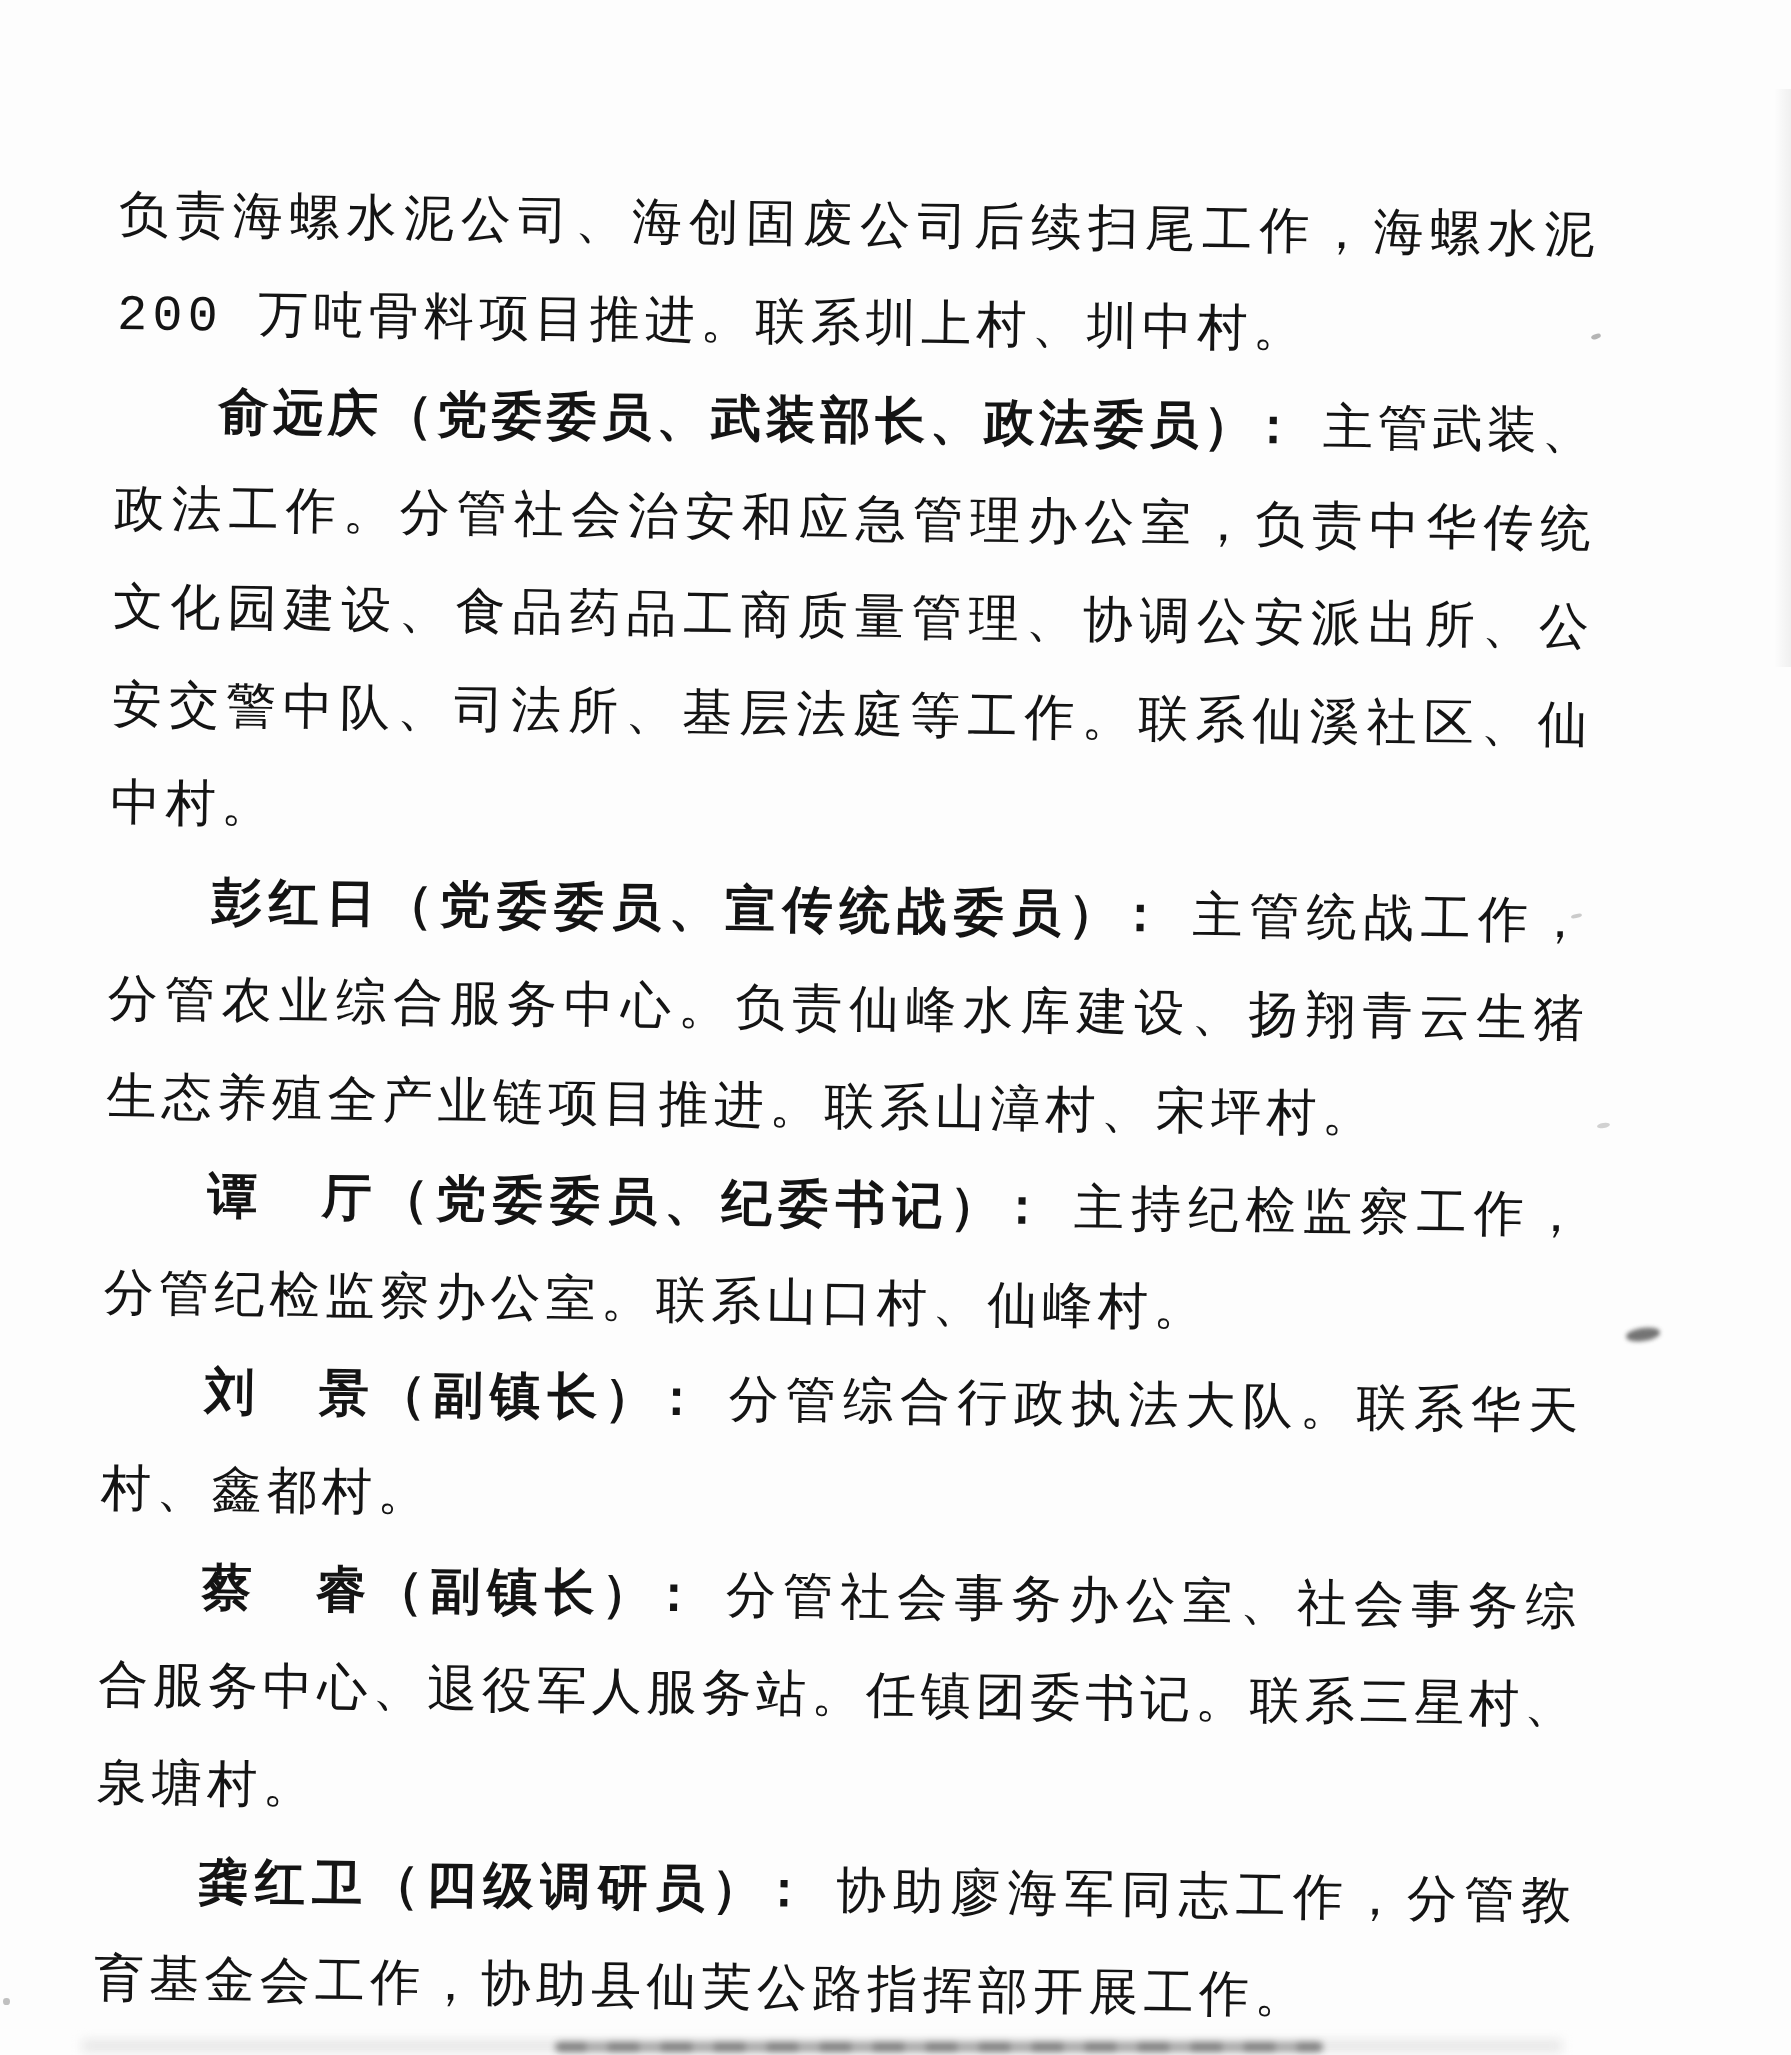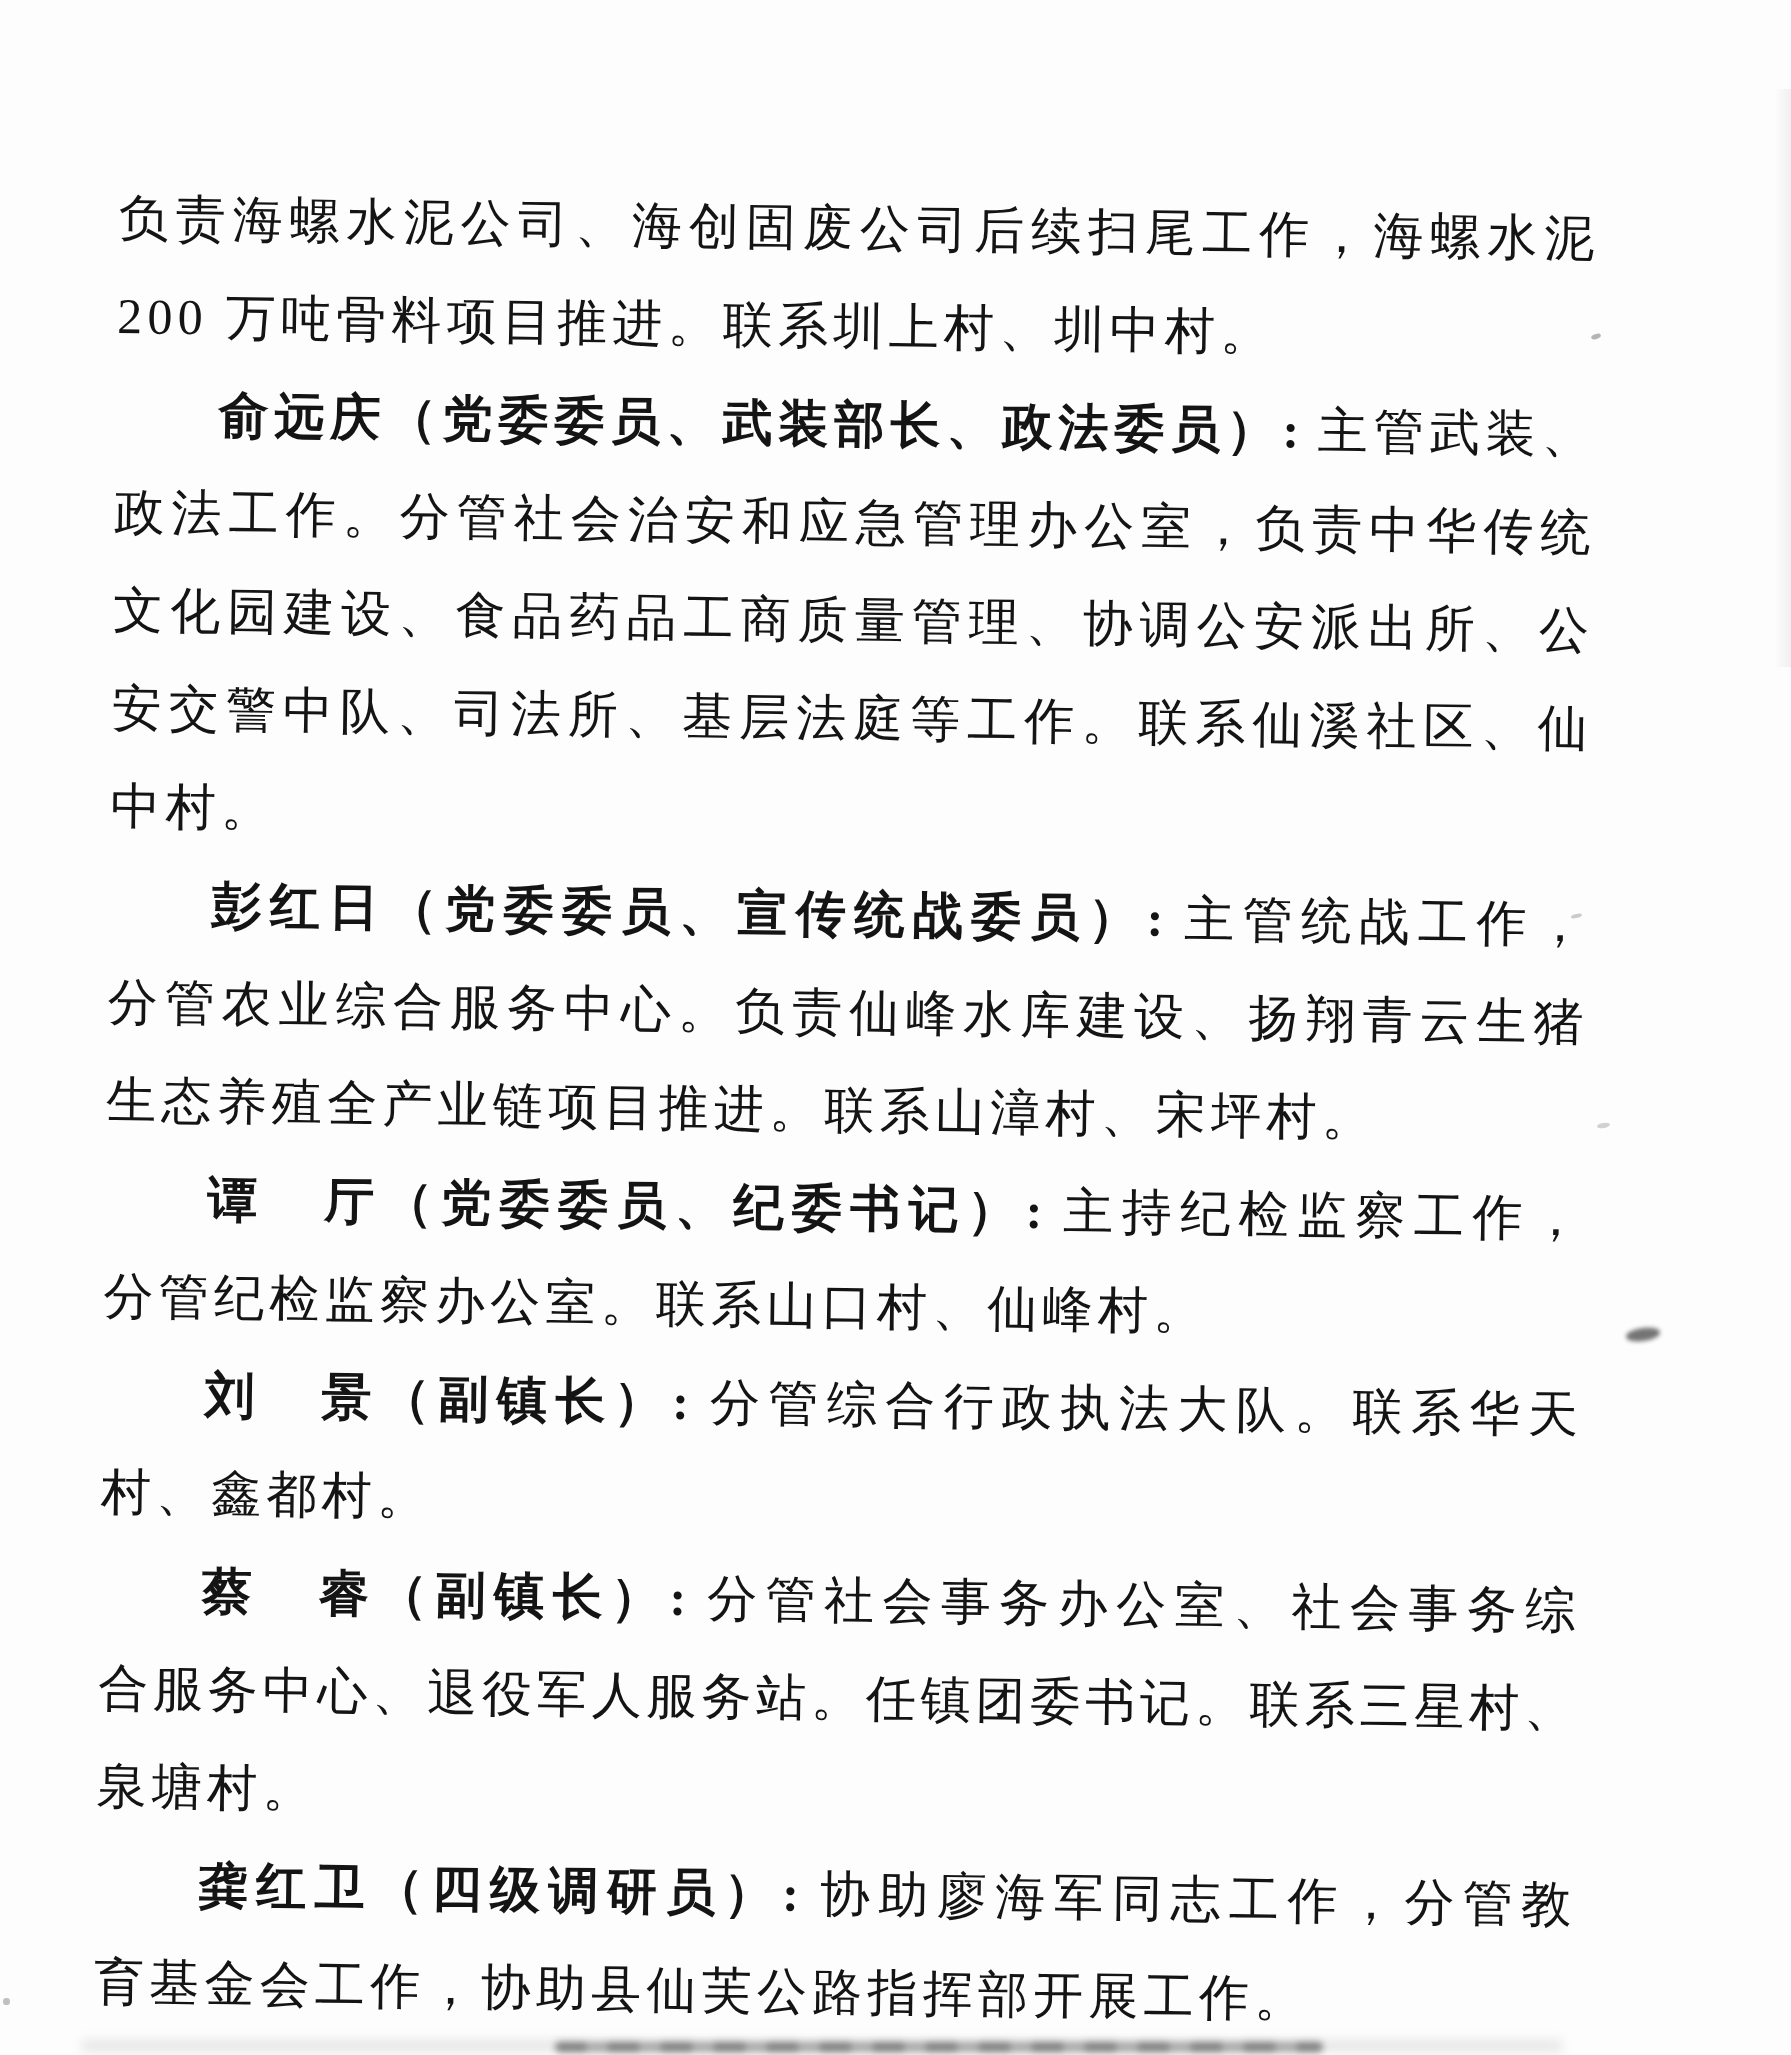--- a/index.html
+++ b/index.html
@@ -6,21 +6,21 @@
     margin: 0;
     padding: 0;
     background: #ffffff;
   }
   .page {
     position: relative;
     width: 1792px;
     height: 2056px;
     background: #fdfdfd;
     overflow: hidden;
-    font-family: Liberation Serif, serif;
+    font-family: Liberation Mono, monospace;
     color: #141414;
   }
   .text-block {
     position: absolute;
     left: 0;
     top: 0;
     width: 1476px;
     padding: 169px 0 0 119px;
     transform: rotate(0.8deg);
     transform-origin: 119px 193px;

